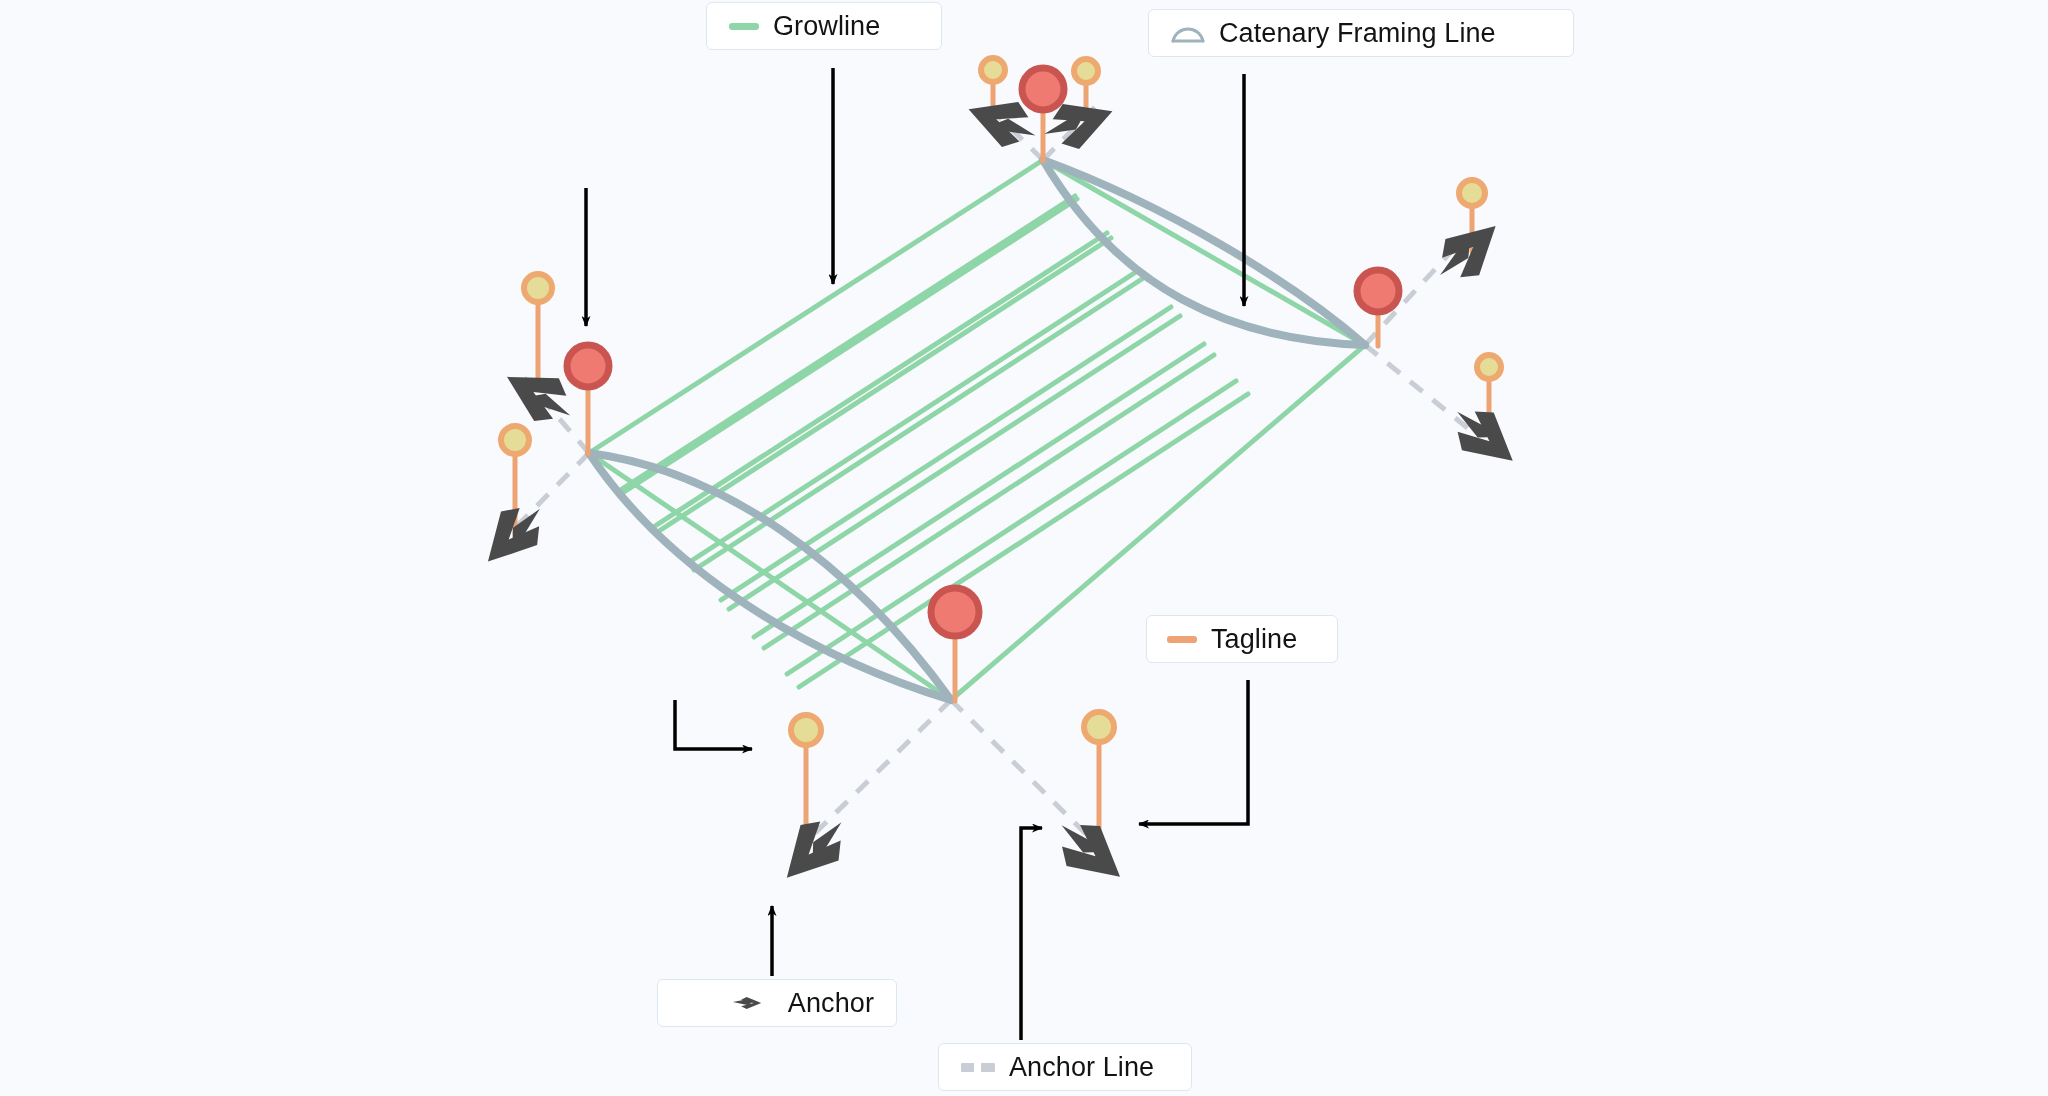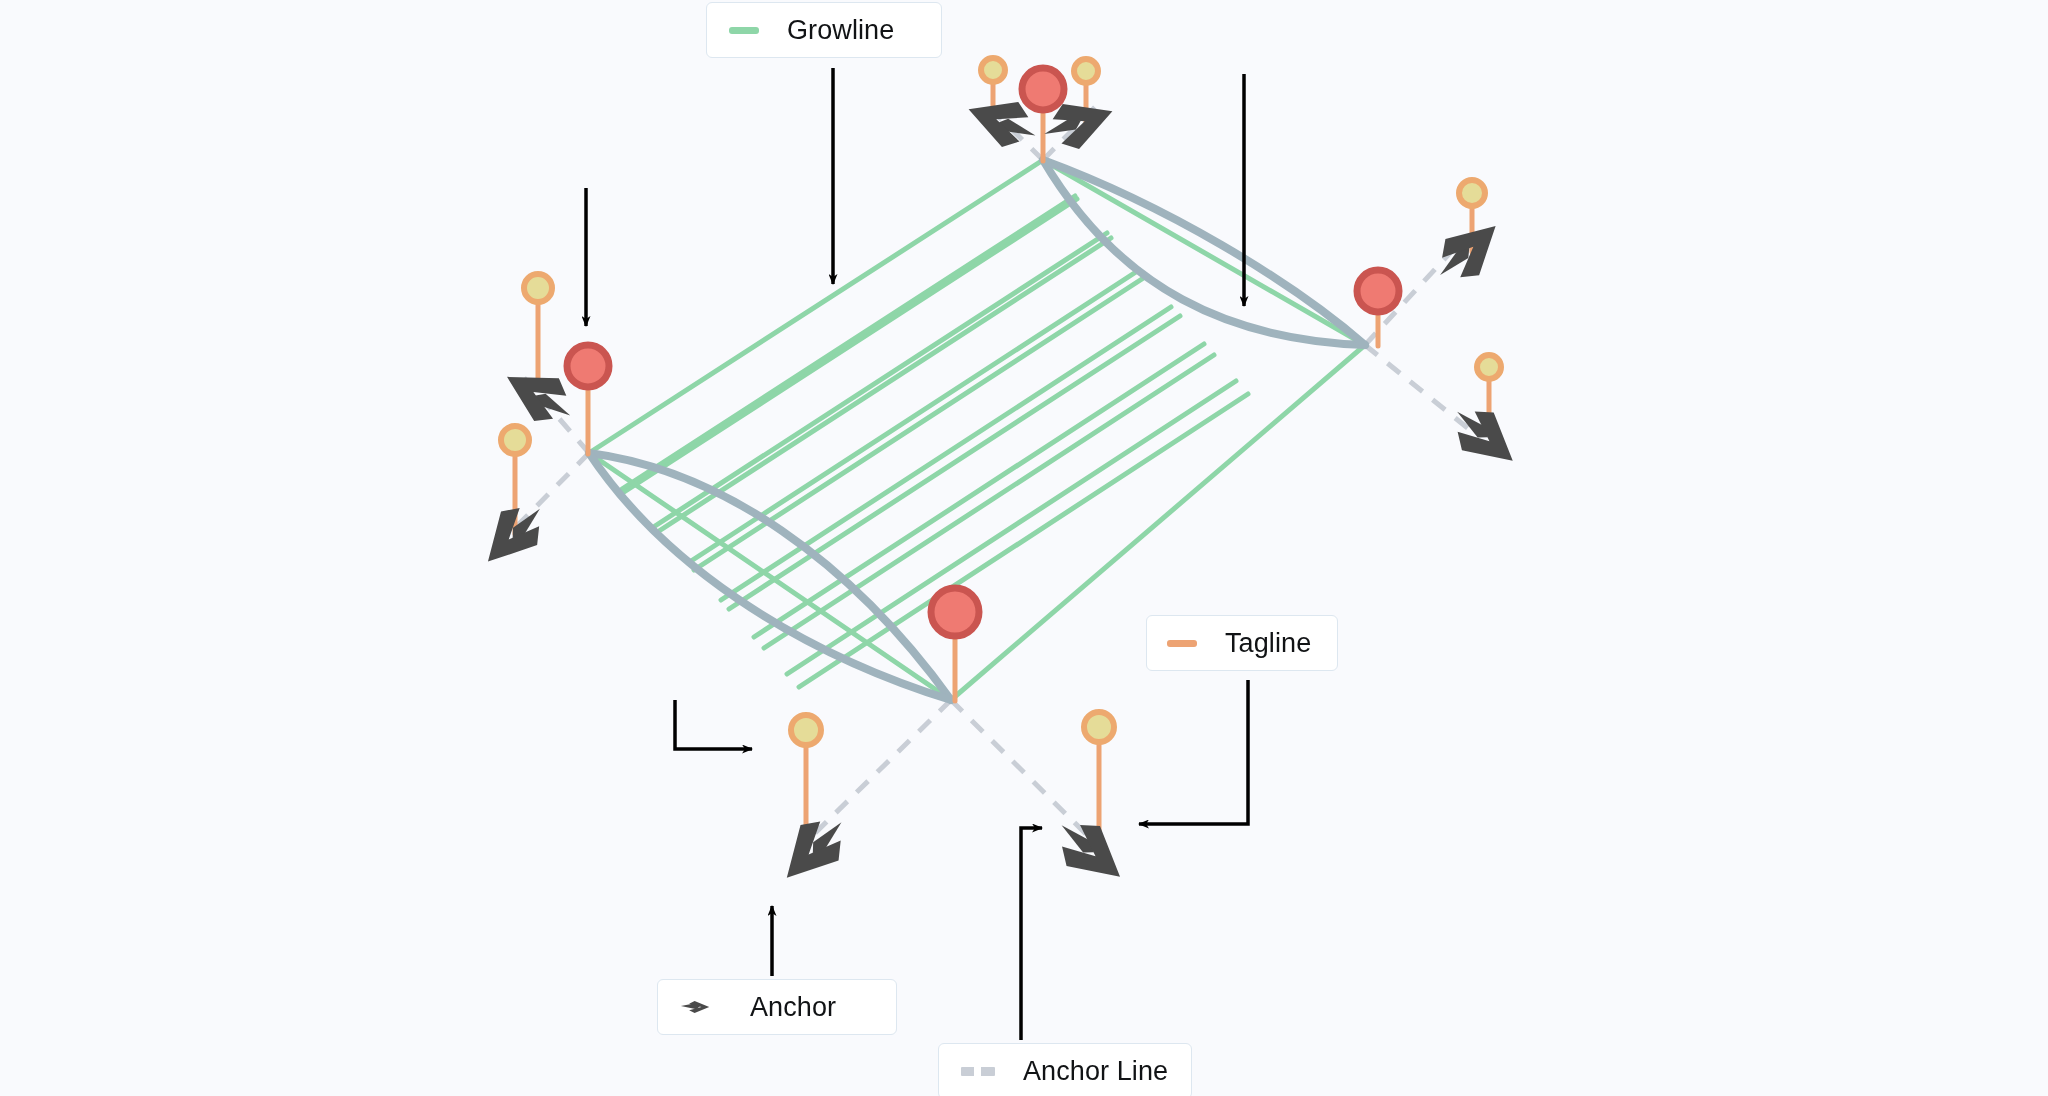--- a/index.html
+++ b/index.html
@@ -29,23 +29,23 @@
     display: block;
   }
   .legend-box {
     position: absolute;
     box-sizing: border-box;
     background: #ffffff;
     border: 1.5px solid #dde7f0;
     border-radius: 6px;
     display: flex;
     align-items: center;
-    gap: 28px;
+    gap: 14px;
     padding: 0 22px;
-    height: 56px;
+    height: 48px;
     white-space: nowrap;
     box-shadow: 0 0 0 0 rgba(0,0,0,0);
   }
   .legend-label {
     font-size: 27px;
     color: #111315;
     letter-spacing: 0.1px;
     line-height: 1;
   }
   .swatch {
@@ -203,31 +203,40 @@
     </g>
   </svg>
 
   <div class="legend-box" style="left:706px; top:2px; width:236px;">
     <span class="swatch">
       <span class="sw-line" style="background:#8ed6a8;"></span>
     </span>
     <span class="legend-label">Growline</span>
   </div>
 
+  <div class="legend-box" style="left:1148px; top:9px; width:426px;">
+    <span class="swatch">
+      <svg width="34" height="20" viewBox="0 0 34 20">
+        <path d="M2,18 C6,2 28,2 32,18" fill="none" stroke="#9fb3bd" stroke-width="3" stroke-linecap="round"></path>
+        <line x1="2" y1="18" x2="32" y2="18" stroke="#9fb3bd" stroke-width="3" stroke-linecap="round"></line>
+      </svg>
+    </span>
+    <span class="legend-label">Catenary Framing Line</span>
+  </div>
 
 
 
   <div class="legend-box" style="left:1146px; top:615px; width:192px;padding-left:20px;">
     <span class="swatch">
       <span class="sw-line" style="background:#eda373;"></span>
     </span>
     <span class="legend-label">Tagline</span>
   </div>
 
-  <div class="legend-box" style="left:657px; top:979px; width:240px;">
+  <div class="legend-box" style="left:657px; top:979px; width:240px;justify-content:flex-end;">
     <span class="swatch">
       <svg width="42" height="26" viewBox="-46 -14 92 28">
         <path d="M -44,-2 L -10,-9 L -2,-2 L -10,5 Z" fill="#4a4a4a"></path>
         <path d="M -14,-13 L 18,0 L -14,13 L -26,7 L 1,0 L -26,-7 Z" fill="#4a4a4a"></path>
       </svg>
     </span>
     <span class="legend-label">Anchor</span>
   </div>
 
   <div class="legend-box" style="left:938px; top:1043px; width:254px;">

